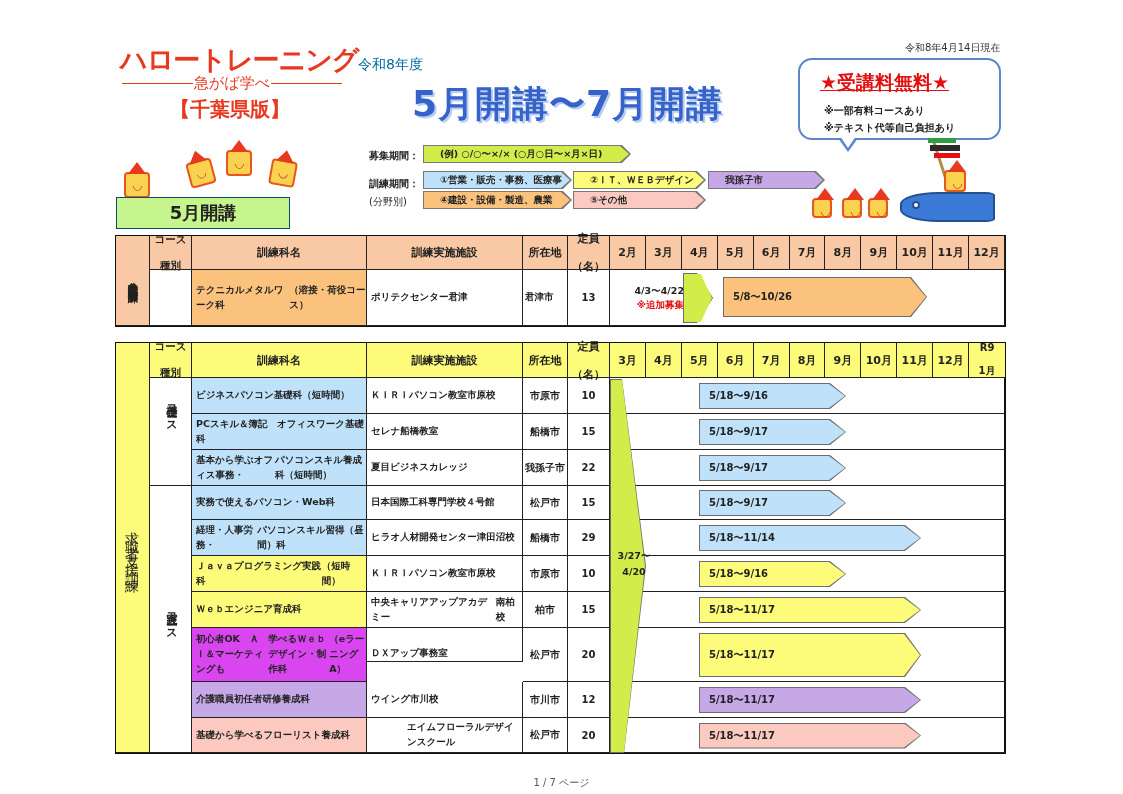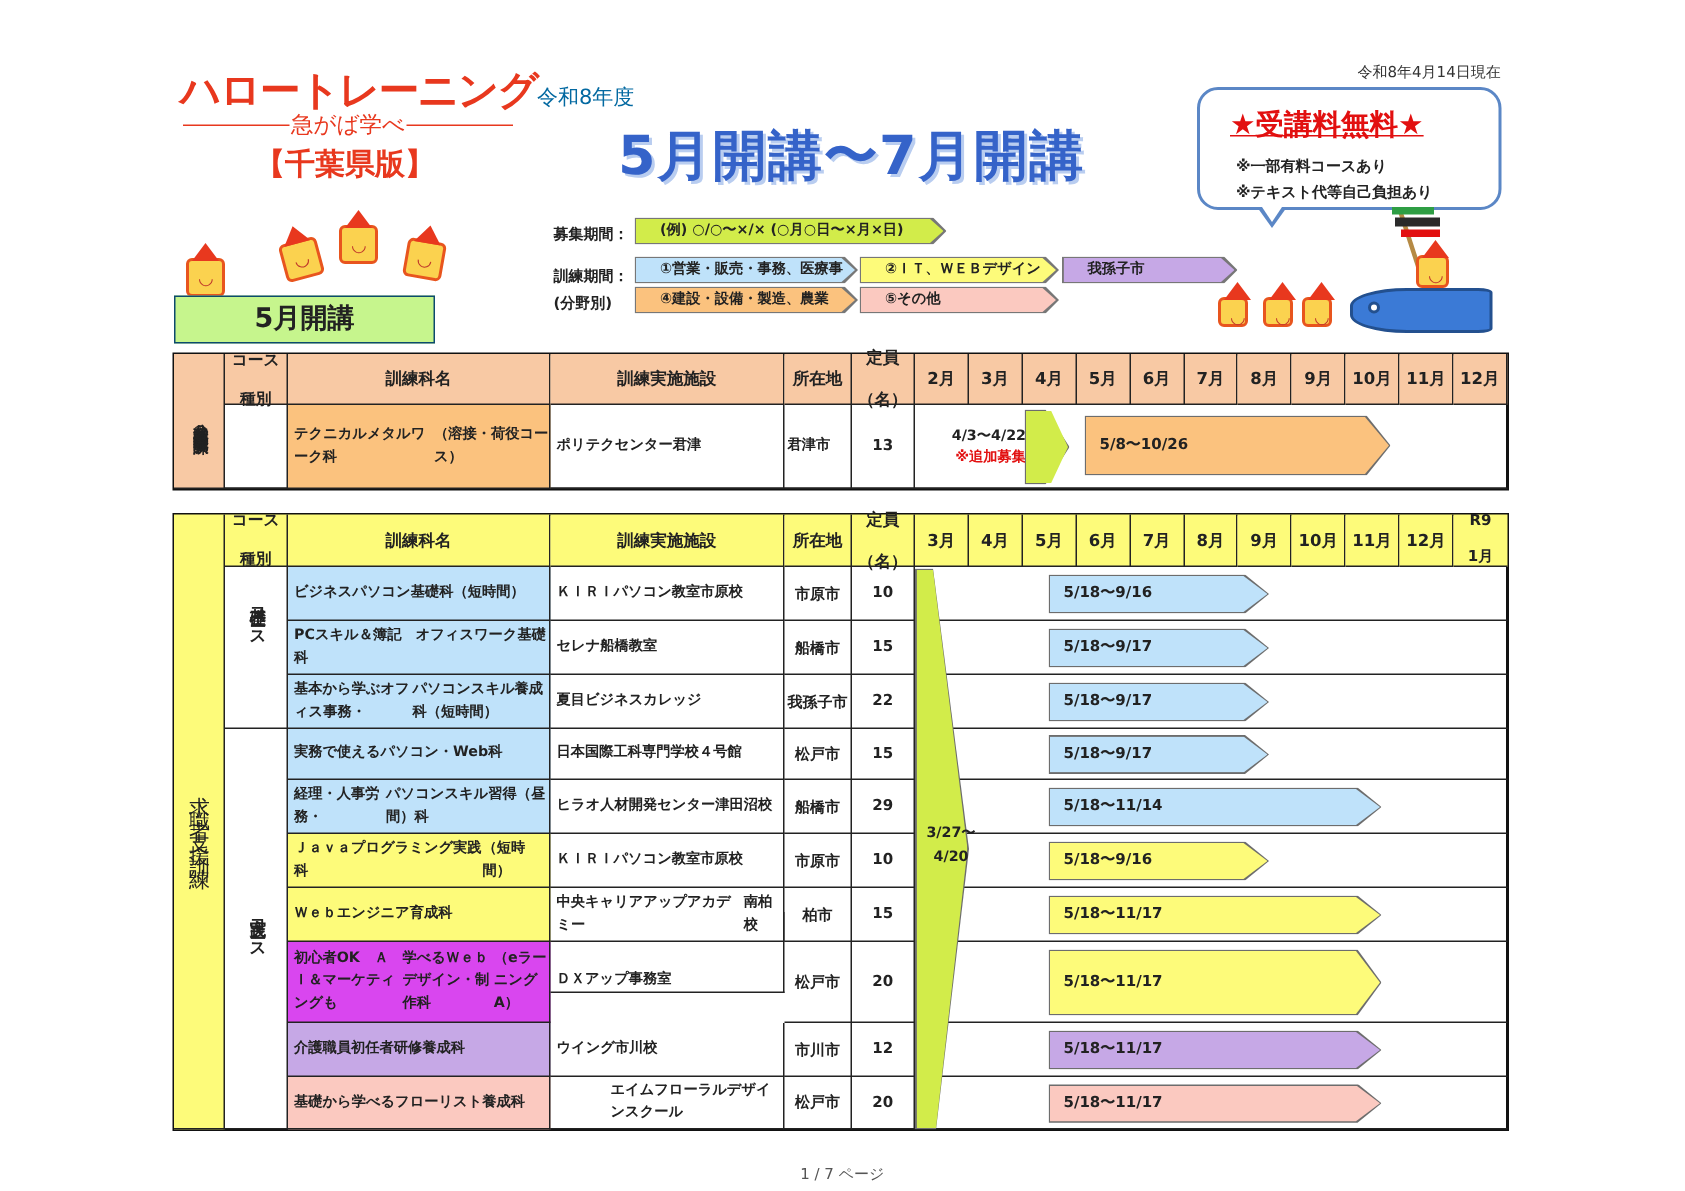--- a/index.html
+++ b/index.html
@@ -102,21 +102,21 @@
 <div class="abs koi"></div>
 <div class="abs koi-eye"></div>
 
 <div class="abs may-banner">5月開講</div>
 
 <div class="abs lg-label" style="left:369px;top:149px;">募集期間：</div>
 <div class="chev-border" style="left:423px;top:145px;width:208px;"></div>
 <div class="chev" style="left:424px;top:146px;width:205px;height:16px;line-height:16px;background:#d2ec4a;">(例) ○/○〜×/× (○月○日〜×月×日)</div>
 
 <div class="abs lg-label" style="left:369px;top:177px;">訓練期間：</div>
-<div class="abs lg-label" style="left:369px;top:195px;font-weight:bold;text-align:center;">(分野別)</div>
+<div class="abs lg-label" style="left:369px;top:195px;font-weight:normal;text-align:center;">(分野別)</div>
 
 <div class="chev-border" style="left:423px;top:171px;width:149px;"></div>
 <div class="chev" style="left:424px;top:172px;width:146px;height:16px;line-height:16px;background:#bfe2fa;">①営業・販売・事務、医療事務</div>
 <div class="chev-border" style="left:573px;top:171px;width:133px;"></div>
 <div class="chev" style="left:574px;top:172px;width:130px;height:16px;line-height:16px;background:#fdfb7a;">②ＩＴ、ＷＥＢデザイン</div>
 <div class="chev-border" style="left:708px;top:171px;width:117px;"></div>
 <div class="chev" style="left:709px;top:172px;width:114px;height:16px;line-height:16px;background:#c6a8e6;">我孫子市</div>
 <div class="chev-border" style="left:423px;top:191px;width:149px;"></div>
 <div class="chev" style="left:424px;top:192px;width:146px;height:16px;line-height:16px;background:#fbc27e;">④建設・設備・製造、農業</div>
 <div class="chev-border" style="left:573px;top:191px;width:133px;"></div>

